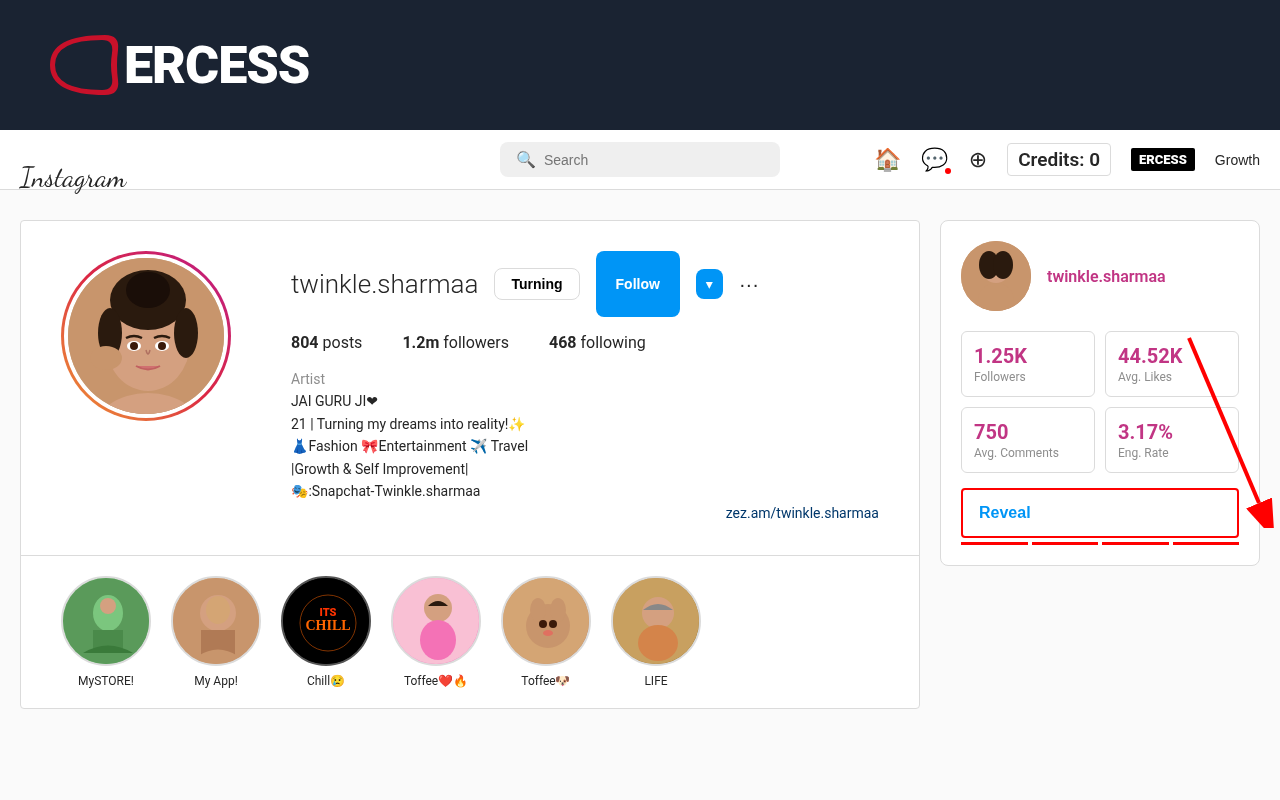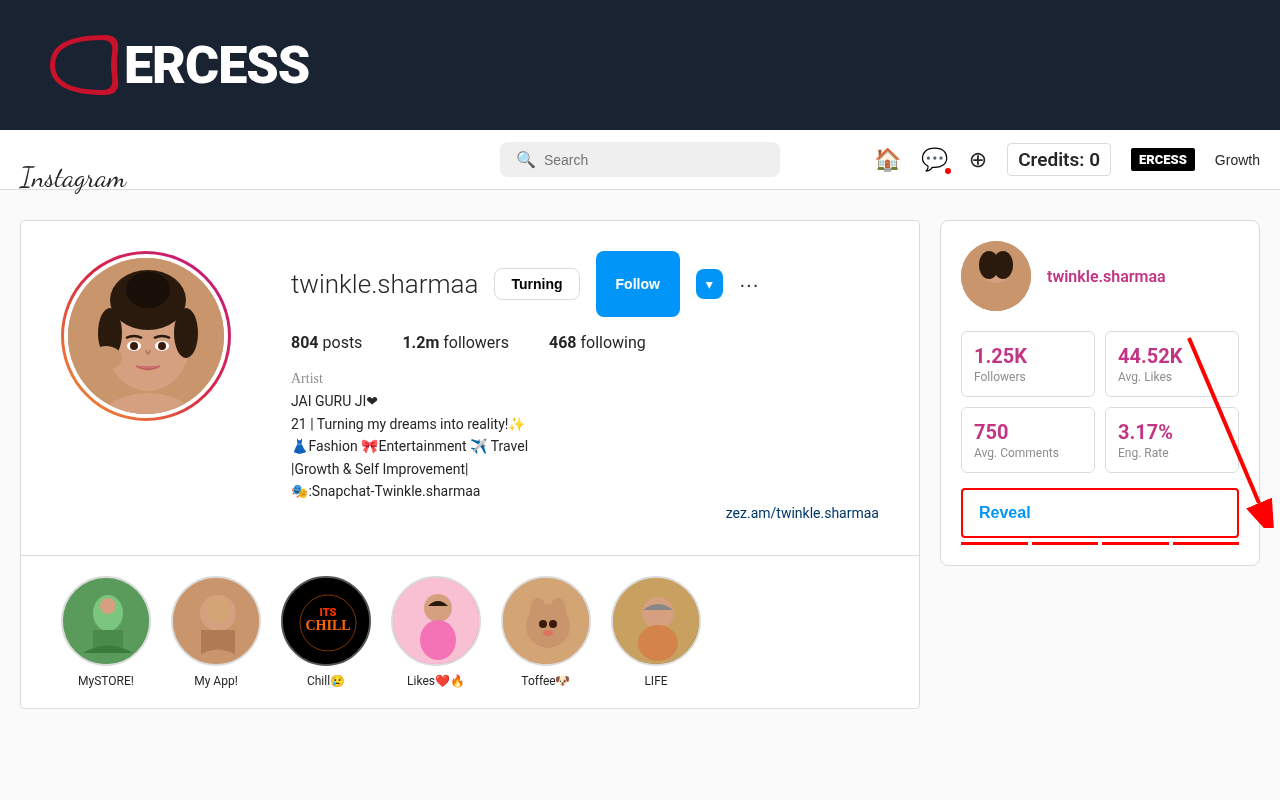--- a/index.html
+++ b/index.html
@@ -213,21 +213,20 @@
       font-weight: 700;
     }
 
     .profile-bio {
       font-size: 14px;
       color: #262626;
       line-height: 1.6;
     }
     .profile-bio .category {
       color: #8e8e8e;
-      font-family: Liberation Serif, serif;
     }
     .profile-bio .link {
       color: #00376b;
       cursor: pointer;
       text-align: right;
     }
 
     
     .story-highlights {
       display: flex;
@@ -510,21 +509,21 @@
       <div class="highlight-item">
         <div class="highlight-ring" style="background: linear-gradient(135deg,#f9a8d4,#f472b6);">
           <svg viewBox="0 0 90 90" width="90" height="90">
             <rect width="90" height="90" fill="#f9c0d4"></rect>
 
             <circle cx="45" cy="30" r="14" fill="#d4a080"></circle>
             <ellipse cx="45" cy="62" rx="18" ry="20" fill="#f472b6"></ellipse>
             <path d="M35 28 Q45 18, 55 28" fill="#2a1a0e"></path>
           </svg>
         </div>
-        <span class="highlight-label">Likes❤️🔥</span>
+        <span class="highlight-label">Toffee❤️🔥</span>
       </div>
 
       <div class="highlight-item">
         <div class="highlight-ring hl-toffee">
           <svg viewBox="0 0 90 90" width="90" height="90">
             <rect width="90" height="90" fill="#d4a574"></rect>
 
             <circle cx="45" cy="48" r="22" fill="#c8956c"></circle>
             <ellipse cx="35" cy="32" rx="8" ry="12" fill="#c8956c"></ellipse>
             <ellipse cx="55" cy="32" rx="8" ry="12" fill="#c8956c"></ellipse>

